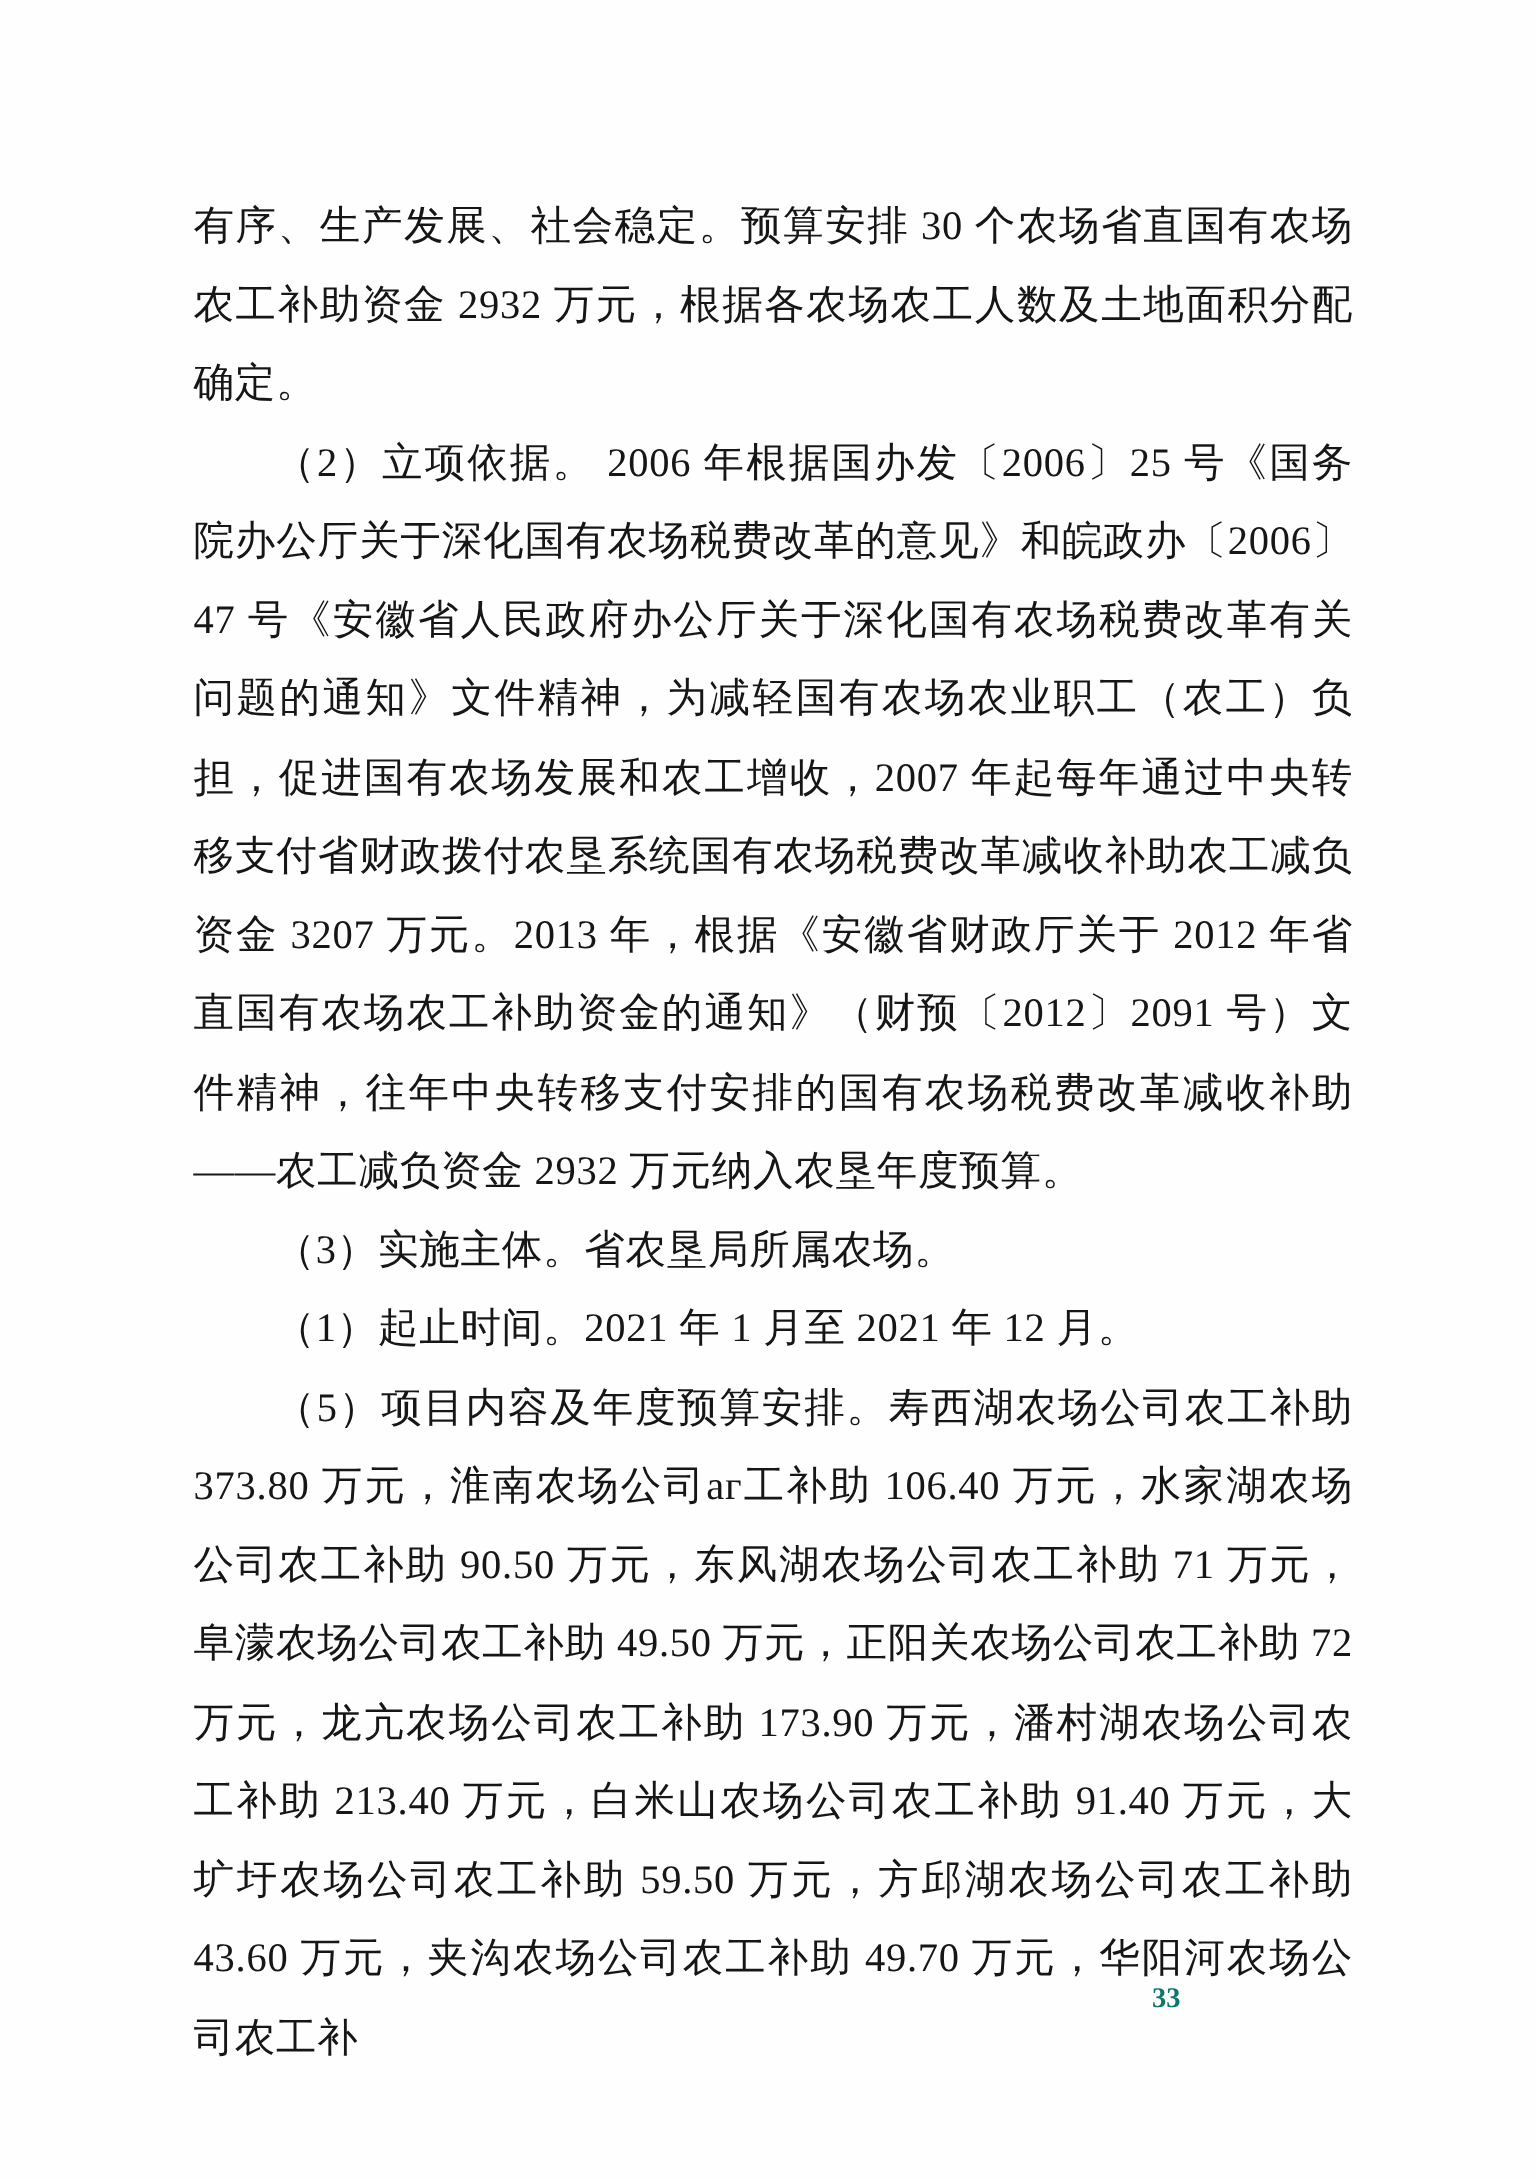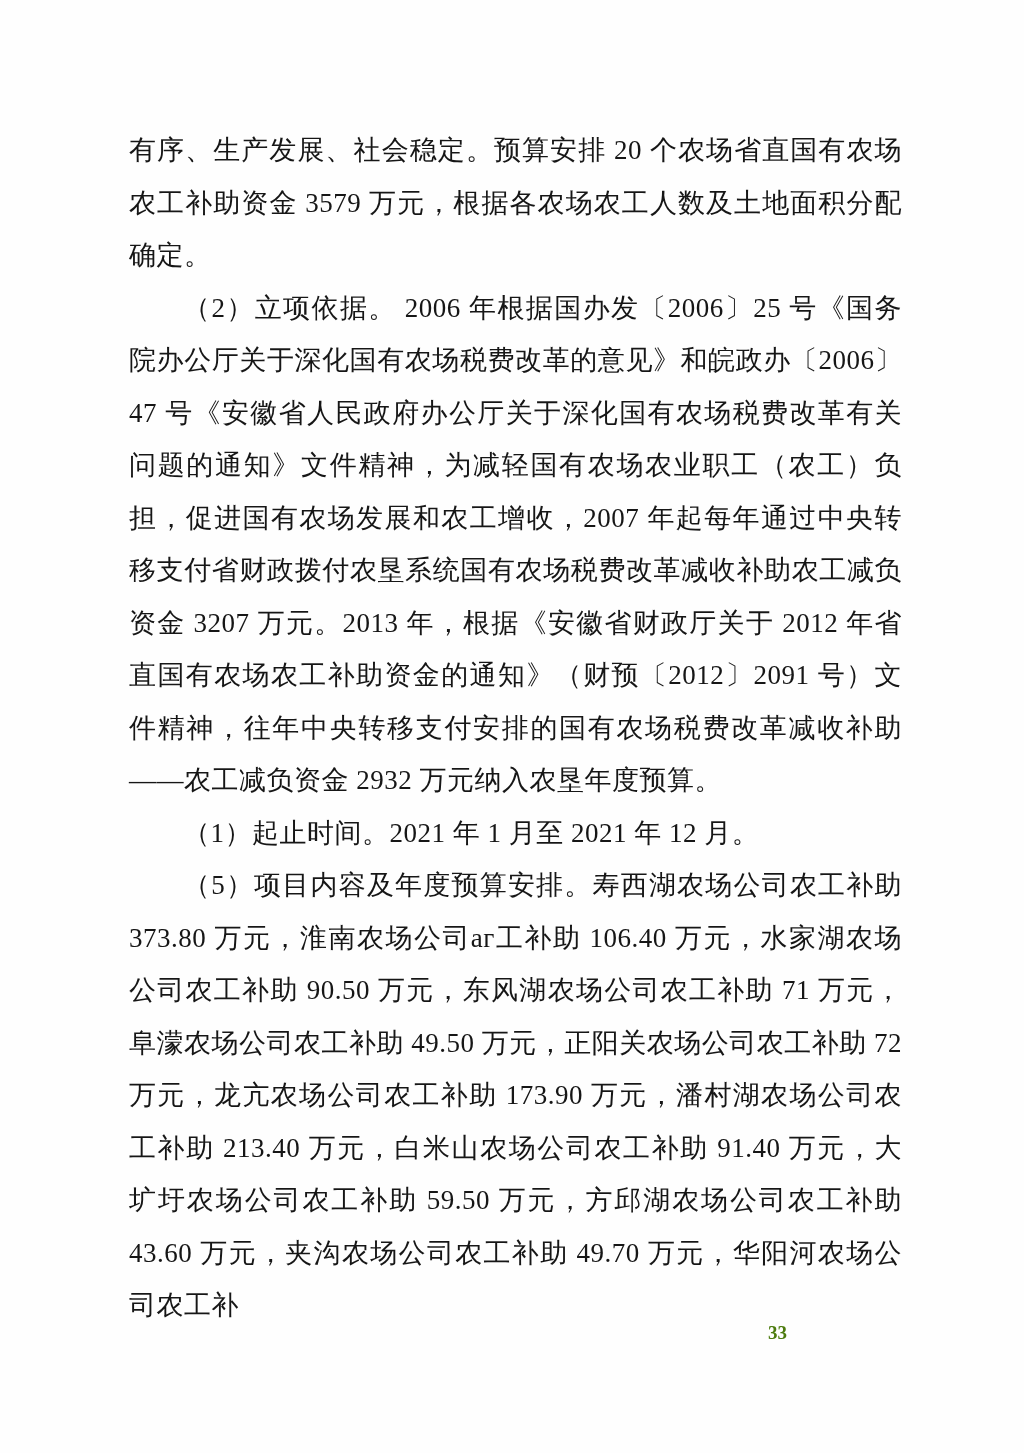--- a/index.html
+++ b/index.html
@@ -34,28 +34,29 @@
   }
   .para.no-indent {
     text-indent: 0;
   }
   .page-number {
     position: absolute;
     left: 768px;
     top: 1322px;
     font-size: 19px;
     font-weight: bold;
-    color: #4d7c0f;
+    color: #0f766e;
     font-family: "Liberation Serif", "DejaVu Serif", serif;
   }
 </style>
 </head>
 <body>
 
 <div class="page">
   <div class="content">
-    <p class="para no-indent">有序、生产发展、社会稳定。预算安排 20 个农场省直国有农场农工补助资金 3579 万元，根据各农场农工人数及土地面积分配确定。</p>
+    <p class="para no-indent">有序、生产发展、社会稳定。预算安排 30 个农场省直国有农场农工补助资金 2932 万元，根据各农场农工人数及土地面积分配确定。</p>
     <p class="para">（2）立项依据。 2006 年根据国办发〔2006〕25 号《国务院办公厅关于深化国有农场税费改革的意见》和皖政办〔2006〕47 号《安徽省人民政府办公厅关于深化国有农场税费改革有关问题的通知》文件精神，为减轻国有农场农业职工（农工）负担，促进国有农场发展和农工增收，2007 年起每年通过中央转移支付省财政拨付农垦系统国有农场税费改革减收补助农工减负资金 3207 万元。2013 年，根据《安徽省财政厅关于 2012 年省直国有农场农工补助资金的通知》（财预〔2012〕2091 号）文件精神，往年中央转移支付安排的国有农场税费改革减收补助——农工减负资金 2932 万元纳入农垦年度预算。</p>
+    <p class="para">（3）实施主体。省农垦局所属农场。</p>
     <p class="para">（1）起止时间。2021 年 1 月至 2021 年 12 月。</p>
     <p class="para">（5）项目内容及年度预算安排。寿西湖农场公司农工补助 373.80 万元，淮南农场公司аг工补助 106.40 万元，水家湖农场公司农工补助 90.50 万元，东风湖农场公司农工补助 71 万元，阜濛农场公司农工补助 49.50 万元，正阳关农场公司农工补助 72 万元，龙亢农场公司农工补助 173.90 万元，潘村湖农场公司农工补助 213.40 万元，白米山农场公司农工补助 91.40 万元，大圹圩农场公司农工补助 59.50 万元，方邱湖农场公司农工补助 43.60 万元，夹沟农场公司农工补助 49.70 万元，华阳河农场公司农工补</p>
   </div>
   <div class="page-number">33</div>
 </div>
 
 </body></html>

